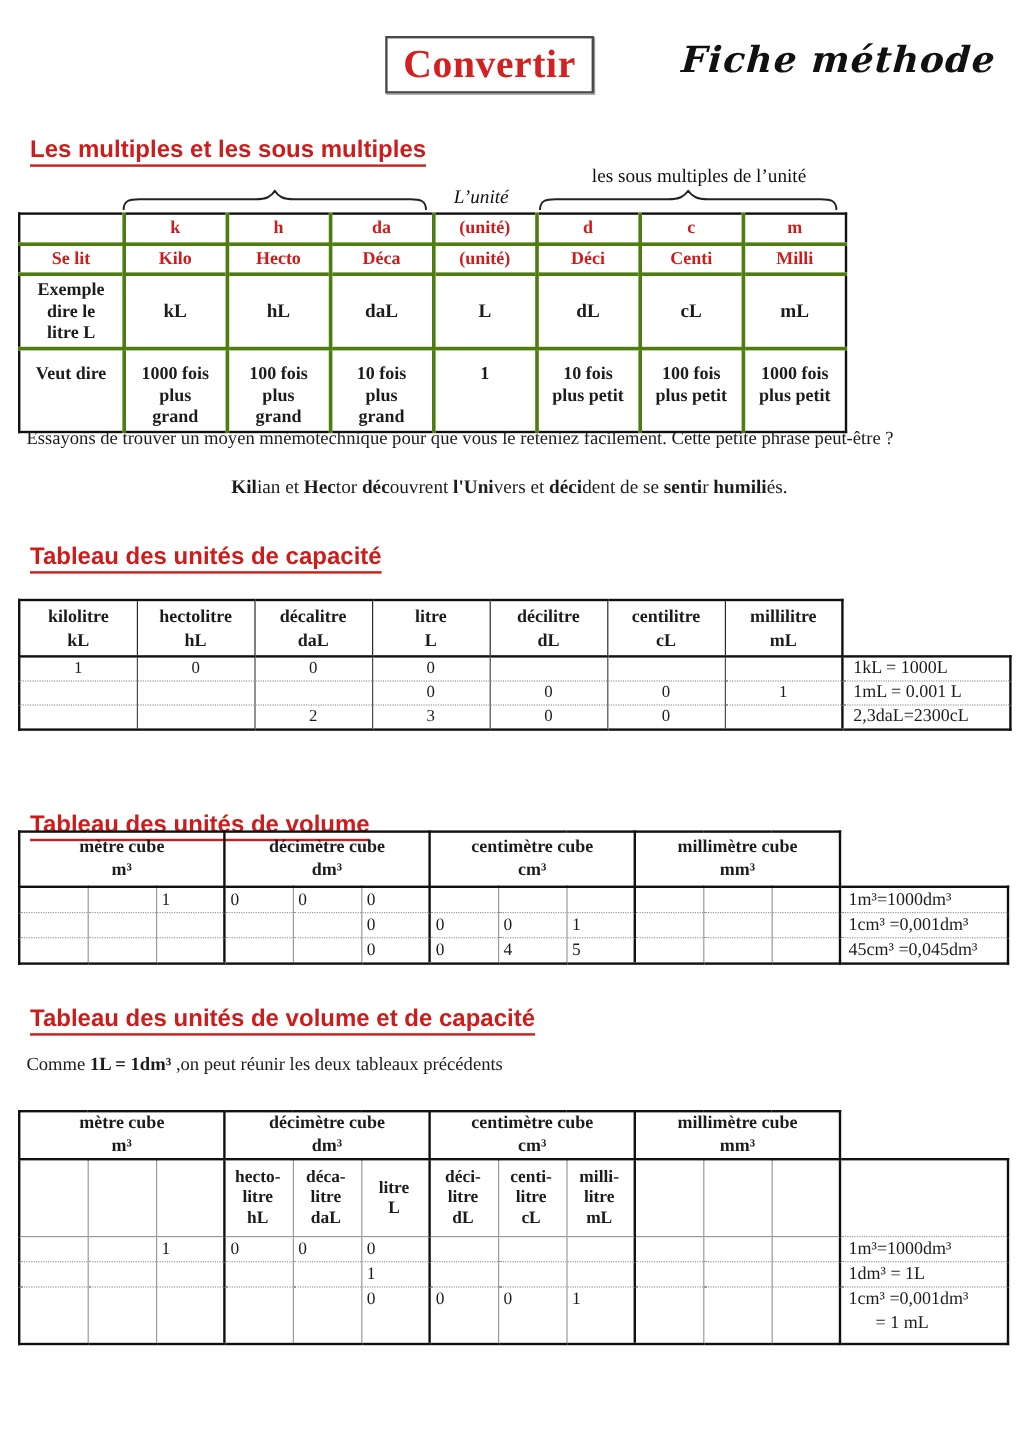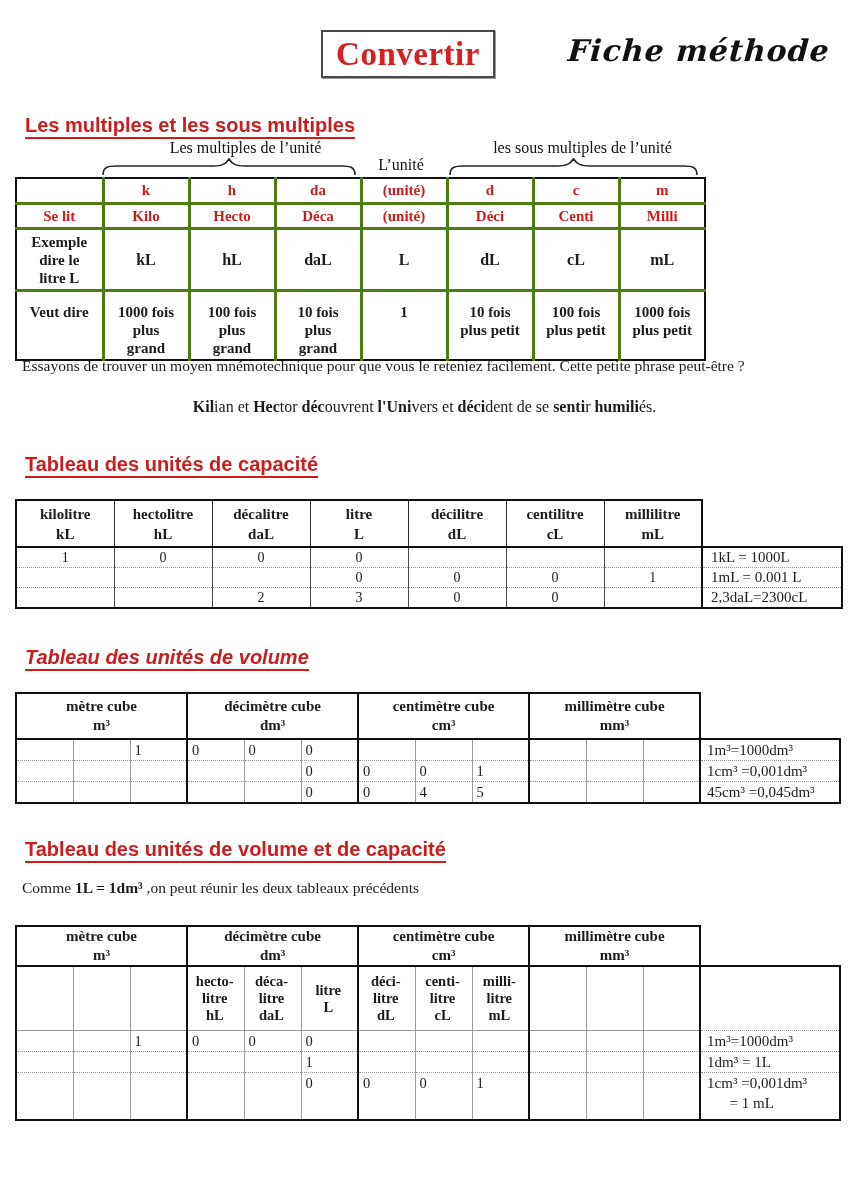--- a/index.html
+++ b/index.html
@@ -100,22 +100,21 @@
 
 <div class="page">
 
   <div class="title-box">
     <span class="t">Convertir</span>
   </div>
   <div class="subtitle">Fiche méthode</div>
 
   <div class="sec-h" style="top:114px;">Les multiples et les sous multiples</div>
 
-  <div class="brace-label" style="left:113px;top:139px;width:265px;">Les multiples de l’unité</div>
-  <div class="brace-label" style="left:358px;top:156px;width:86px;">L’unité</div>
+  <div class="brace-label" style="left:358px;top:156px;width:86px;font-style:italic;">L’unité</div>
   <div class="brace-label" style="left:450px;top:139px;width:265px;">les sous multiples de l’unité</div>
 
   <svg class="brace" style="left:100px;top:158px;" width="258" height="18" viewBox="0 0 258 18">
     <path d="M3,17 C3,9 8,8 16,8 L113,8 C122,8 126,6 129,1 C132,6 136,8 145,8 L242,8 C250,8 255,9 255,17" fill="none" stroke="#222" stroke-width="1.6"></path>
   </svg>
   <svg class="brace" style="left:447px;top:158px;" width="253" height="18" viewBox="0 0 253 18">
     <path d="M3,17 C3,9 8,8 16,8 L110,8 C119,8 123,6 126.5,1 C130,6 134,8 143,8 L237,8 C245,8 250,9 250,17" fill="none" stroke="#222" stroke-width="1.6"></path>
   </svg>
 
   <table class="t1">
@@ -232,21 +231,21 @@
       <td>2</td>
       <td>3</td>
       <td>0</td>
       <td>0</td>
       <td></td>
       <td class="example">2,3daL=2300cL</td>
     </tr>
   </tbody>
     </table>
 
-  <div class="sec-h" style="top:646px;font-style:italic;">Tableau des unités de volume</div>
+  <div class="sec-h" style="top:676px;">Tableau des unités de volume</div>
 
   <table class="t3 vt">
     <colgroup>
         <col span="12" style="width:57px">
         <col style="width:140px">
       </colgroup>
     <tbody>
         <tr>
       <th colspan="3" class="prelines">mètre cube
 m³</th>

